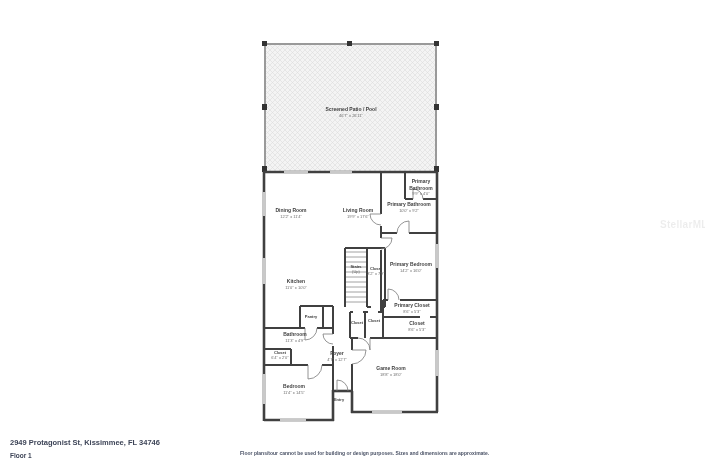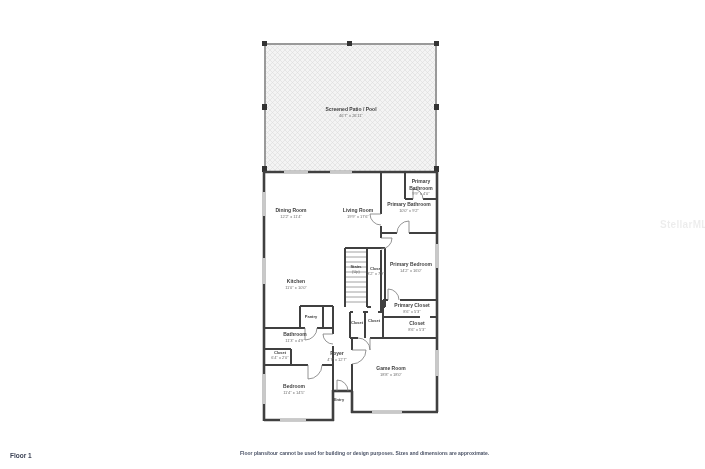--- a/index.html
+++ b/index.html
@@ -222,17 +222,18 @@
     <div class="rdims">11'4" x 14'5"</div>
   </div>
   <div class="room-label" style="left:391px;top:371px">
     <div class="rname">Game Room</div>
     <div class="rdims">18'8" x 18'0"</div>
   </div>
   <div class="room-label small" style="left:339px;top:400px">
     <div class="rname">Entry</div>
   </div>
 
+  <div id="address">2949 Protagonist St, Kissimmee, FL 34746</div>
   <div id="floor-label">Floor 1</div>
   <div id="disclaimer">Floor plans/tour cannot be used for building or design purposes. Sizes and dimensions are approximate.</div>
   <div id="watermark">StellarMLS</div>
 
 </div>
 
 </body></html>

